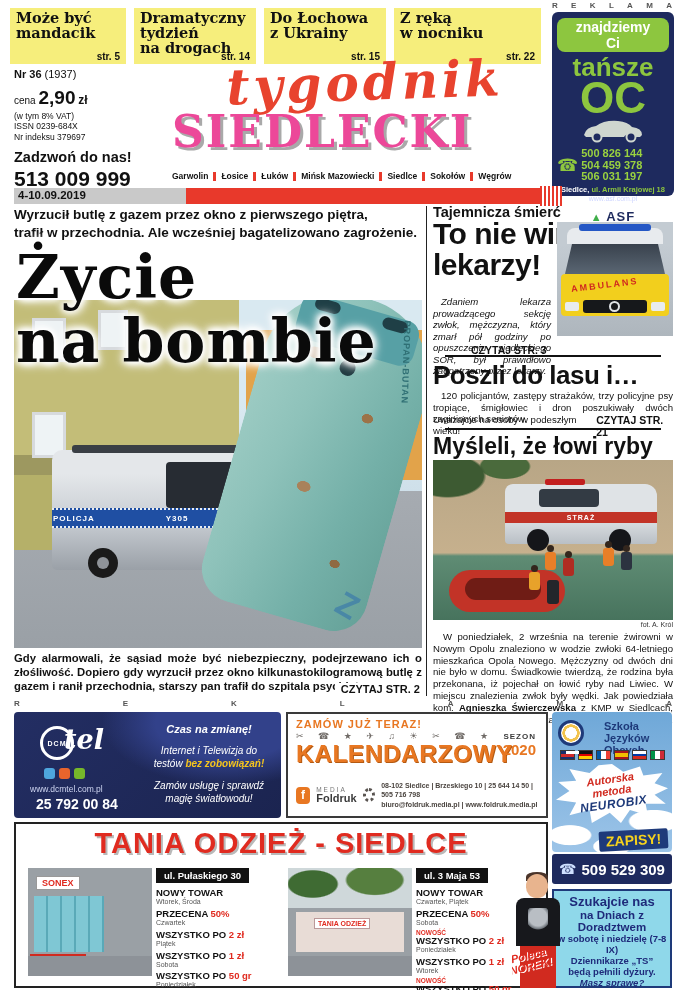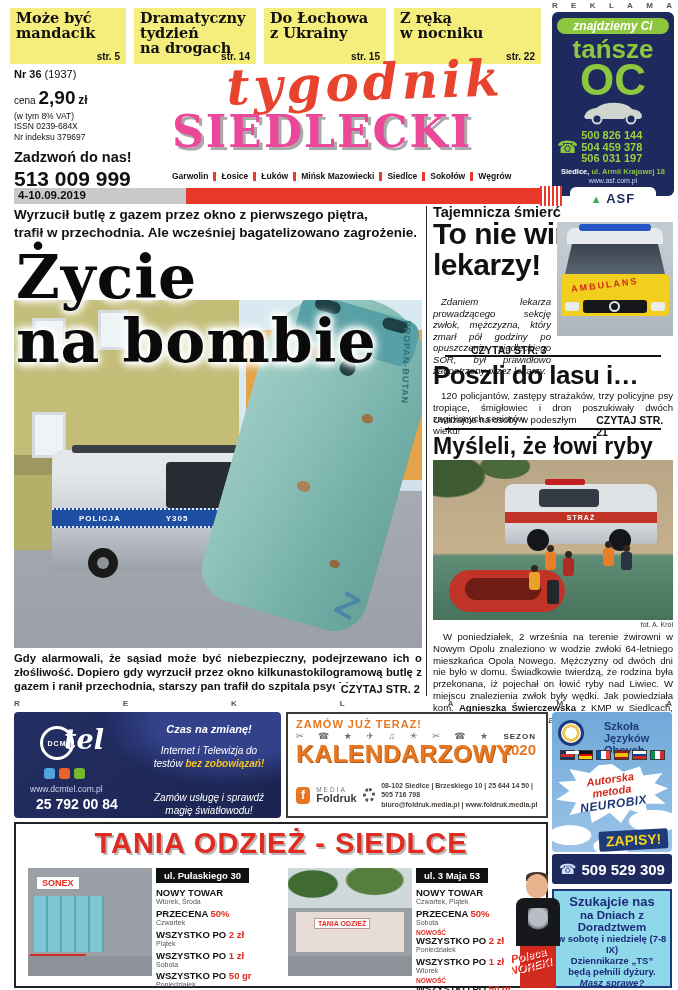--- a/index.html
+++ b/index.html
@@ -16,22 +16,22 @@
   .teaser { position:absolute; top:8px; height:56px; background:#f6ee7c; padding:3px 6px; }
   .t-title { font-family:"DejaVu Serif", serif; font-weight:bold; font-size:14.5px; line-height:1.02; }
   .t-page { position:absolute; right:6px; bottom:2px; font-size:10px; font-weight:bold; }
 
   
   .rek-strip { display:flex; justify-content:space-between; font-size:8px; color:#555; font-weight:bold; }
 
   
   .oc { position:absolute; left:552px; top:12px; width:122px; height:184px;
         background:#1e2a5e; border-radius:6px; padding:6px 5px; text-align:center; }
-  .oc-tag { background:#8dc63f; border-radius:8px; color:#fff; font-weight:bold; font-style:italic;
-            font-size:12px; padding:1px 0; }
+  .oc-tag { background:#8dc63f; border-radius:8px; color:#fff; font-weight:bold; 
+            font-size:14px; padding:1px 16px; }
   .oc-l1 { color:#8dc63f; font-weight:bold; font-size:26px; line-height:1; margin-top:2px; }
   .oc-l2 { color:#8dc63f; font-weight:bold; font-size:44px; line-height:0.8; }
   .oc-car { margin-top:2px; }
   .oc-phones { display:flex; align-items:center; gap:3px; margin-top:1px; }
   .oc-phone-ic { color:#8dc63f; font-size:17px; }
   .oc-nums div { color:#9ad23f; font-weight:bold; font-size:11px; line-height:1.05; text-align:left; }
   .oc-addr { font-size:7.5px; font-weight:bold; margin-top:2px; }
   .oc-addr .w { color:#fff; } .oc-addr .g { color:#8dc63f; }
   .oc-web { color:#cfd6ff; font-size:7px; margin-top:1px; }
   .oc-logo { background:#fff; border-radius:6px; margin:3px auto 0; width:86px; padding:2px 0; }
@@ -70,21 +70,21 @@
     background:linear-gradient(180deg,#c3bd78 0 62%,#9d9860 62% 70%,#b5b069 70%); }
   .bldg .win { position:absolute; background:#eef3f5; border:3px solid #d7dadd; }
   .bldg2 { position:absolute; left:232px; top:30px; width:176px; height:150px; background:#e2a34a; }
   .bldg2 .win { position:absolute; background:#7fb9c9; border:2px solid #f0d9a8; }
   .van { position:absolute; left:38px; top:150px; width:250px; height:120px; }
   .van-body { position:absolute; inset:0; background:linear-gradient(180deg,#e4e7ea 0 20%,#c7ccd2 60%,#9aa0a7 100%); border-radius:10px 16px 5px 5px; }
   .van-rack { position:absolute; left:8%; top:-5px; width:84%; height:8px; background:#3a3f45; border-radius:3px; }
   .van-door { position:absolute; right:58px; top:12px; width:78px; height:46px; background:#272c33; border-radius:4px; }
   .van-stripe { position:absolute; left:0; top:58px; width:100%; height:20px; background:#1f4fa3;
     border-top:2px dotted #e8ecf2; border-bottom:2px dotted #e8ecf2; display:flex; justify-content:space-between;
-    align-items:center; padding:0 27px; color:#fff; font-weight:bold; font-size:8px; letter-spacing:1px; }
+    align-items:center; padding:0 1px; color:#fff; font-weight:bold; font-size:8px; letter-spacing:1px; }
   .wheel { position:absolute; bottom:-8px; width:30px; height:30px; background:#1a1a1a; border-radius:50%; }
   .wheel::after { content:""; position:absolute; left:9px; top:9px; width:12px; height:12px; background:#8f9399; border-radius:50%; }
   .cyl { position:absolute; left:222px; top:-8px; width:170px; height:330px; transform:rotate(16deg);
     background:
       radial-gradient(14px 10px at 30% 20%, #a9825a 0 55%, transparent 60%),
       radial-gradient(10px 8px at 70% 35%, #9c7348 0 55%, transparent 60%),
       radial-gradient(12px 9px at 45% 60%, #a9825a 0 55%, transparent 60%),
       radial-gradient(9px 7px at 75% 80%, #8f6a42 0 55%, transparent 60%),
       linear-gradient(105deg,#a3cfc7 0,#8ec2ba 35%,#74b0a8 70%,#65a198 100%);
     border-radius:80px 80px 34px 34px; }
@@ -160,21 +160,21 @@
   .dcm-circle { position:absolute; left:0; top:2px; width:34px; height:34px; border:3px solid #fff; border-radius:50%;
     font-size:7px; font-weight:bold; text-align:center; line-height:29px; letter-spacing:1px; }
   .dcm-tel { position:absolute; left:24px; top:0; font-family:"DejaVu Serif", serif; font-style:italic; font-weight:bold; font-size:27px; }
   .dcm-social { position:absolute; left:30px; top:56px; display:flex; gap:4px; }
   .dcm-social i { width:11px; height:11px; border-radius:3px; display:inline-block; }
   .dcm-web { position:absolute; left:16px; top:72px; font-size:8.5px; color:#cdd4f0; }
   .dcm-phone { position:absolute; left:22px; top:84px; font-size:14px; font-weight:bold; }
   .dcm-r { position:absolute; left:130px; top:10px; width:130px; text-align:center; font-style:italic; font-size:10px; line-height:1.3; }
   .dcm-r .y { color:#f5c51d; font-weight:bold; }
   .dcm-r .l1 { font-size:11px; font-weight:bold; margin-bottom:8px; }
-  .dcm-r .l3 { margin-top:21px; }
+  .dcm-r .l3 { margin-top:9px; }
 
   .kal { position:absolute; left:286px; top:712px; width:262px; height:106px; background:#fff;
     border:2px solid #3a3a3a; padding:4px 8px; }
   .kal-top { color:#e87722; font-weight:bold; font-size:11px; letter-spacing:1px; }
   .kal-icons { color:#6f6a66; font-size:9px; letter-spacing:6px; margin-top:1px; }
   .kal-title { color:#e87722; font-weight:bold; font-size:24.5px; letter-spacing:0.5px; line-height:1; margin-top:1px;
     text-shadow:1px 1px 0 #b45a12; }
   .kal-sezon { position:absolute; right:10px; top:18px; text-align:right; }
   .kal-sezon .s { font-size:8px; font-weight:bold; color:#3a3a3a; letter-spacing:1px; }
   .kal-sezon .y { font-size:15px; font-weight:bold; color:#e87722; }

